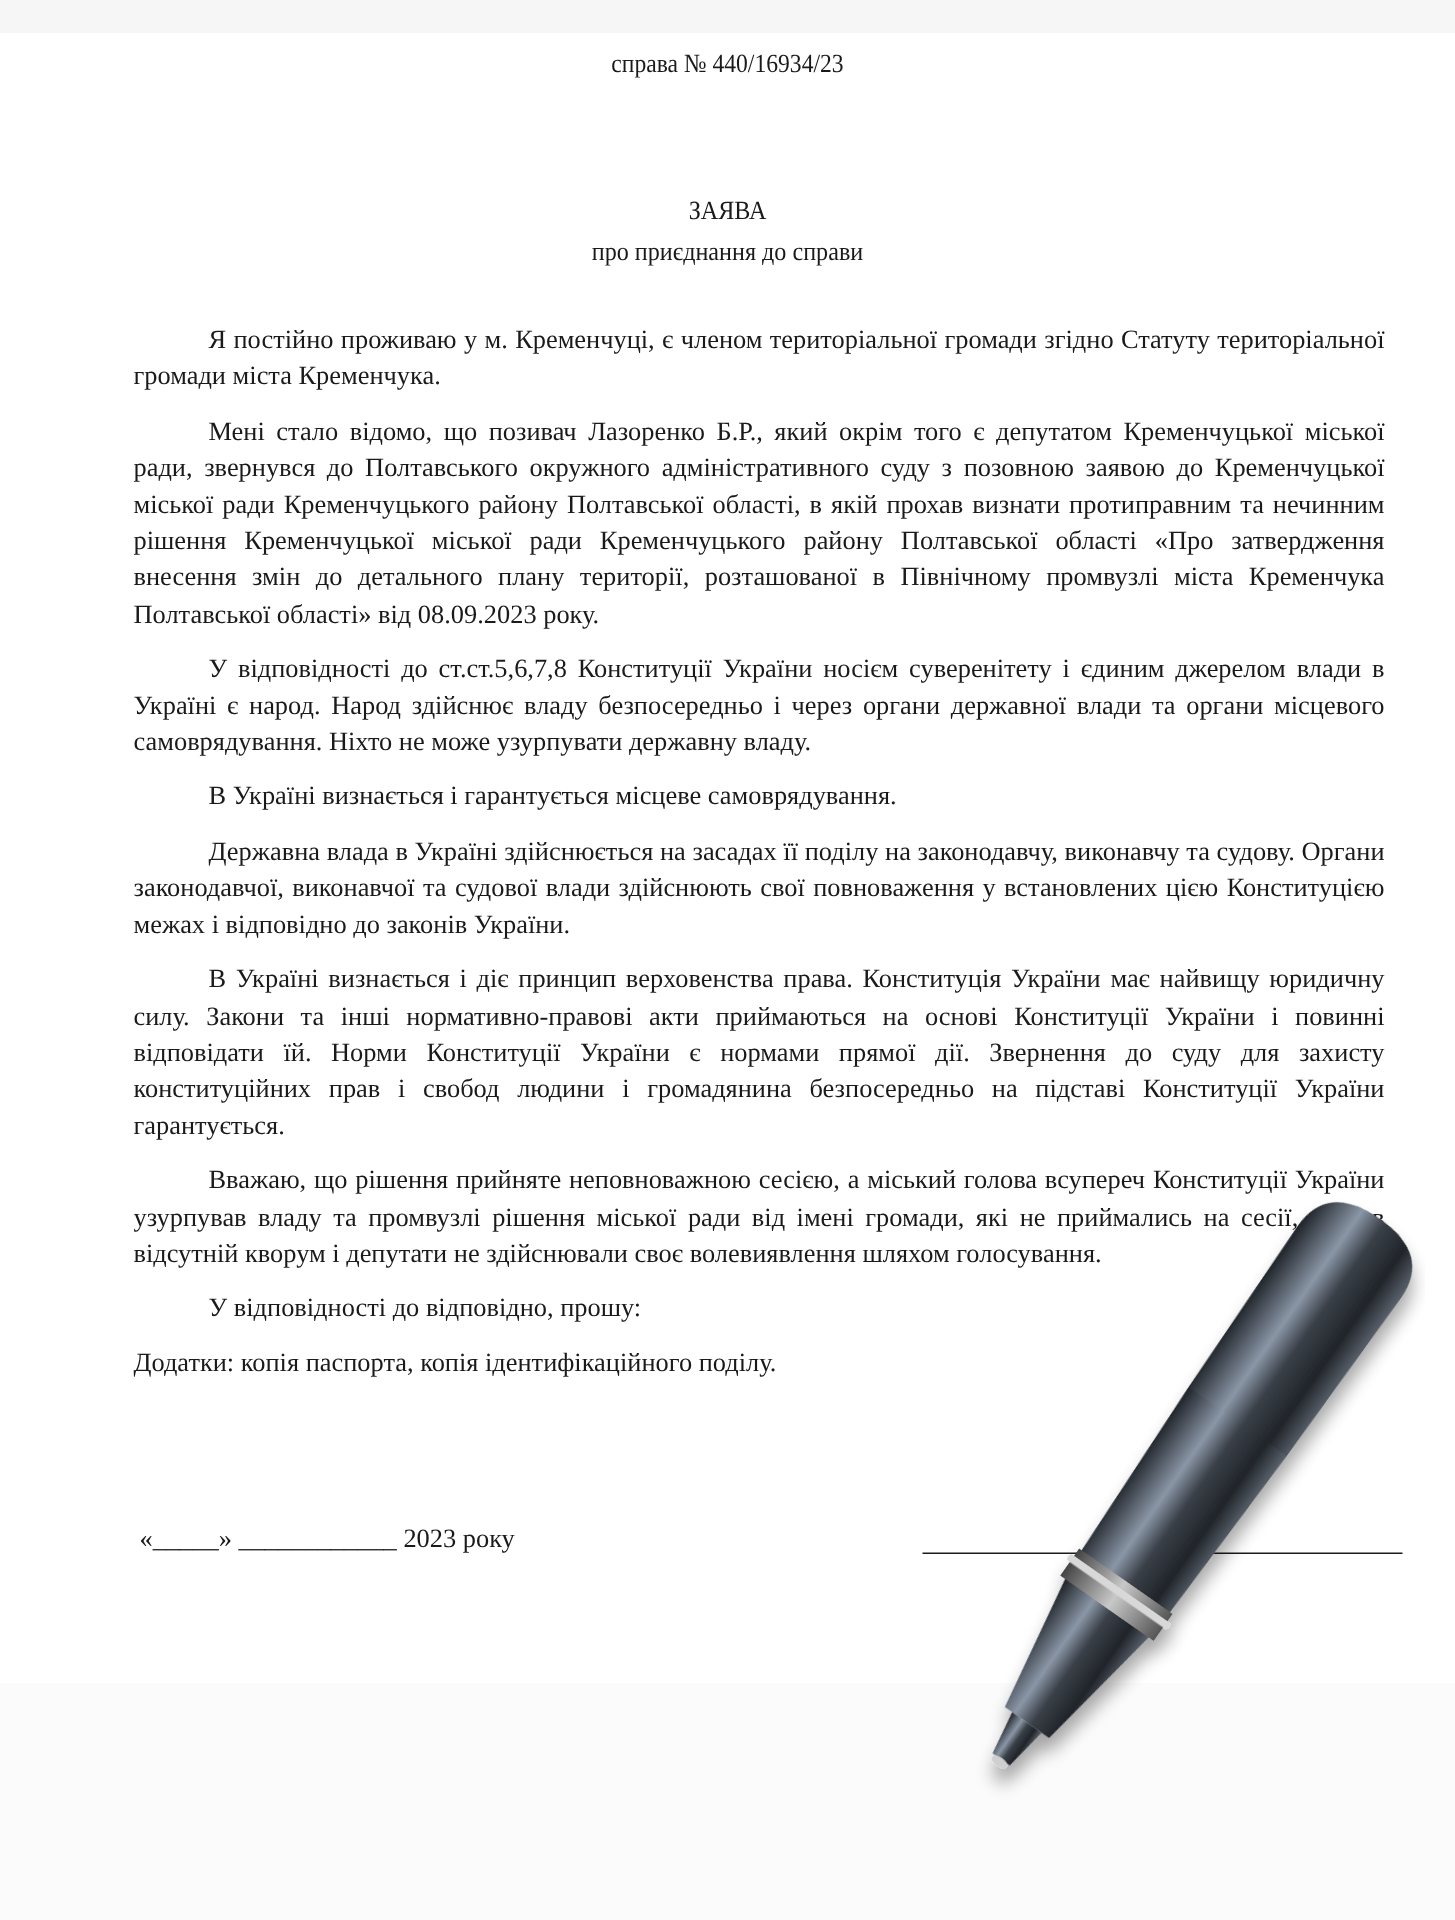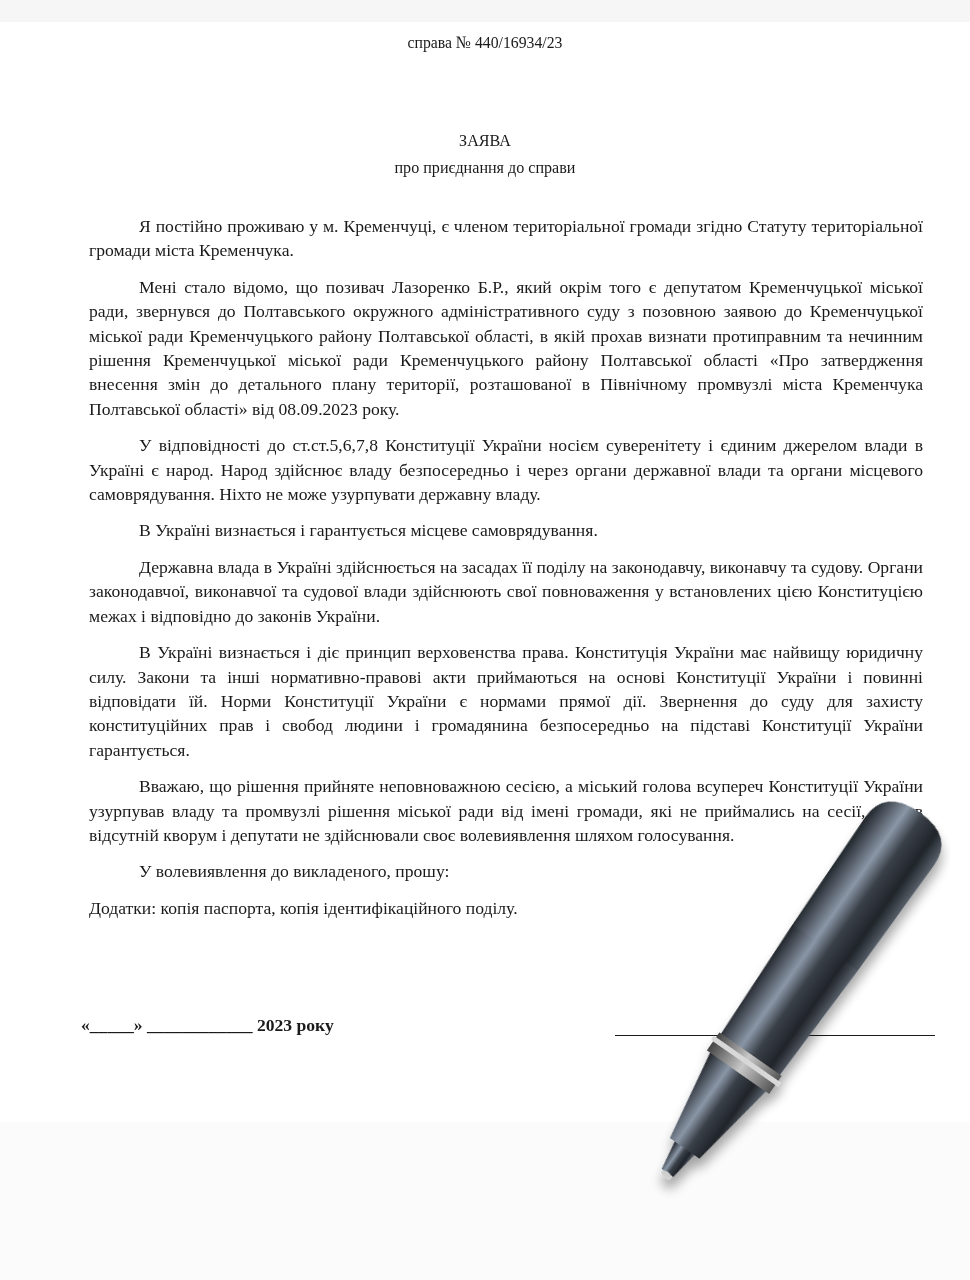--- a/index.html
+++ b/index.html
@@ -16,21 +16,21 @@
   .subtitle { position: absolute; left: 0; width: 970px; top: 157px; text-align: center; font-size: 17.5px; transform: scaleX(0.92); }
   .body {
     position: absolute; left: 77px; top: 202px; width: 858px;
     font-size: 17.6px; line-height: 24.4px; text-align: justify;
   }
   .body p { margin: 12px; text-indent: 50px; }
   .body p.noindent { text-indent: 0; }
   .sig {
     position: absolute; left: 77px; top: 1015px; width: 858px; font-size: 17.6px;
   }
-  .sig-date { position: absolute; left: 4px; top: 0; white-space: nowrap; font-weight: bold; }
+  .sig-date { position: absolute; left: 16px; top: 0; white-space: nowrap; }
   .sig-line { position: absolute; left: 538px; top: 20px; width: 320px; border-bottom: 1px solid #1a1a1a; }
   .pen { position: absolute; left: 620px; top: 795px; width: 330px; height: 420px; }
 </style>
 </head>
 <body>
 
 <div class="topband"></div>
 <div class="page"></div>
 
 <div class="case-no">справа № 440/16934/23</div>
@@ -38,21 +38,21 @@
 <div class="subtitle">про приєднання до справи</div>
 
 <div class="body">
   <p>Я постійно проживаю у м. Кременчуці, є членом територіальної громади згідно Статуту територіальної громади міста Кременчука.</p>
   <p>Мені стало відомо, що позивач Лазоренко Б.Р., який окрім того є депутатом Кременчуцької міської ради, звернувся до Полтавського окружного адміністративного суду з позовною заявою до Кременчуцької міської ради Кременчуцького району Полтавської області, в якій прохав визнати протиправним та нечинним рішення Кременчуцької міської ради Кременчуцького району Полтавської області «Про затвердження внесення змін до детального плану території, розташованої в Північному промвузлі міста Кременчука Полтавської області» від 08.09.2023 року.</p>
   <p>У відповідності до ст.ст.5,6,7,8 Конституції України носієм суверенітету і єдиним джерелом влади в Україні є народ. Народ здійснює владу безпосередньо і через органи державної влади та органи місцевого самоврядування. Ніхто не може узурпувати державну владу.</p>
   <p>В Україні визнається і гарантується місцеве самоврядування.</p>
   <p>Державна влада в Україні здійснюється на засадах її поділу на законодавчу, виконавчу та судову. Органи законодавчої, виконавчої та судової влади здійснюють свої повноваження у встановлених цією Конституцією межах і відповідно до законів України.</p>
   <p>В Україні визнається і діє принцип верховенства права. Конституція України має найвищу юридичну силу. Закони та інші нормативно-правові акти приймаються на основі Конституції України і повинні відповідати їй. Норми Конституції України є нормами прямої дії. Звернення до суду для захисту конституційних прав і свобод людини і громадянина безпосередньо на підставі Конституції України гарантується.</p>
   <p>Вважаю, що рішення прийняте неповноважною сесією, а міський голова всупереч Конституції України узурпував владу та промвузлі рішення міської ради від імені громади, які не приймались на сесії, де був відсутній кворум і депутати не здійснювали своє волевиявлення шляхом голосування.</p>
-  <p>У волевиявлення до викладеного, прошу:</p>
+  <p>У відповідності до відповідно, прошу:</p>
   <p class="noindent">Додатки: копія паспорта, копія ідентифікаційного поділу.</p>
 </div>
 
 <div class="sig">
   <span class="sig-date">«_____» ____________ 2023 року</span>
   <div class="sig-line"></div>
 </div>
 
 <svg class="pen" viewBox="0 0 330 420" xmlns="http://www.w3.org/2000/svg">
   <defs>

